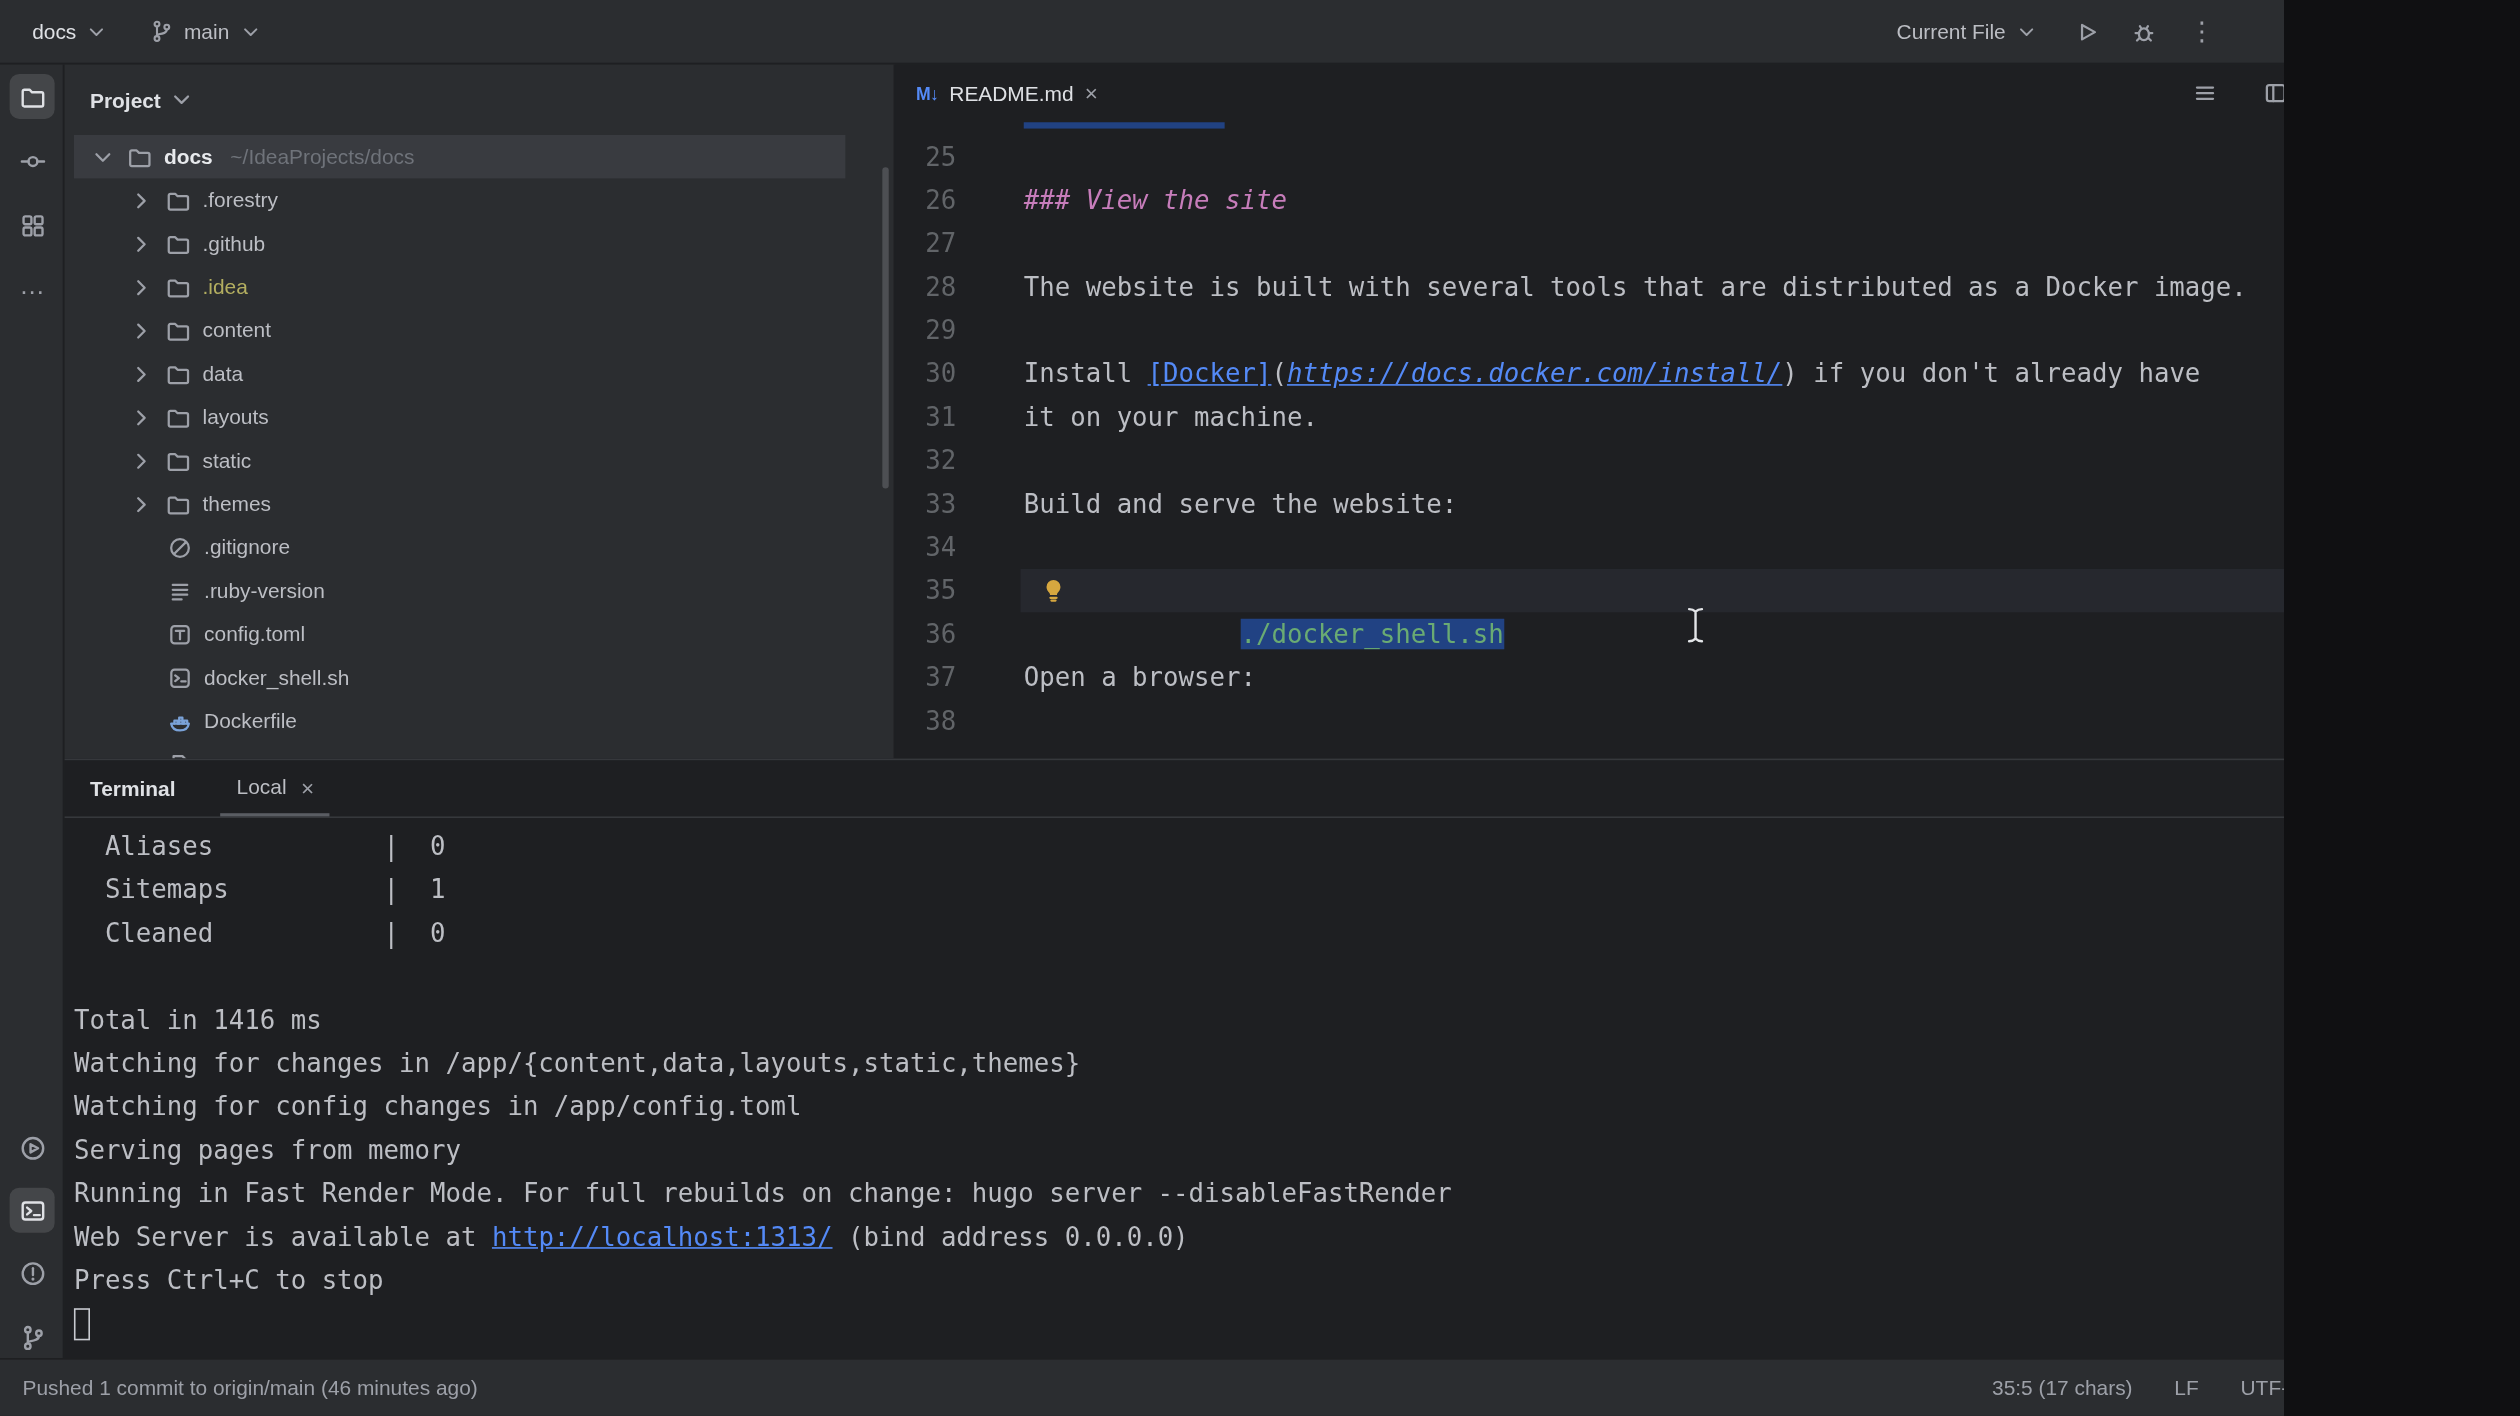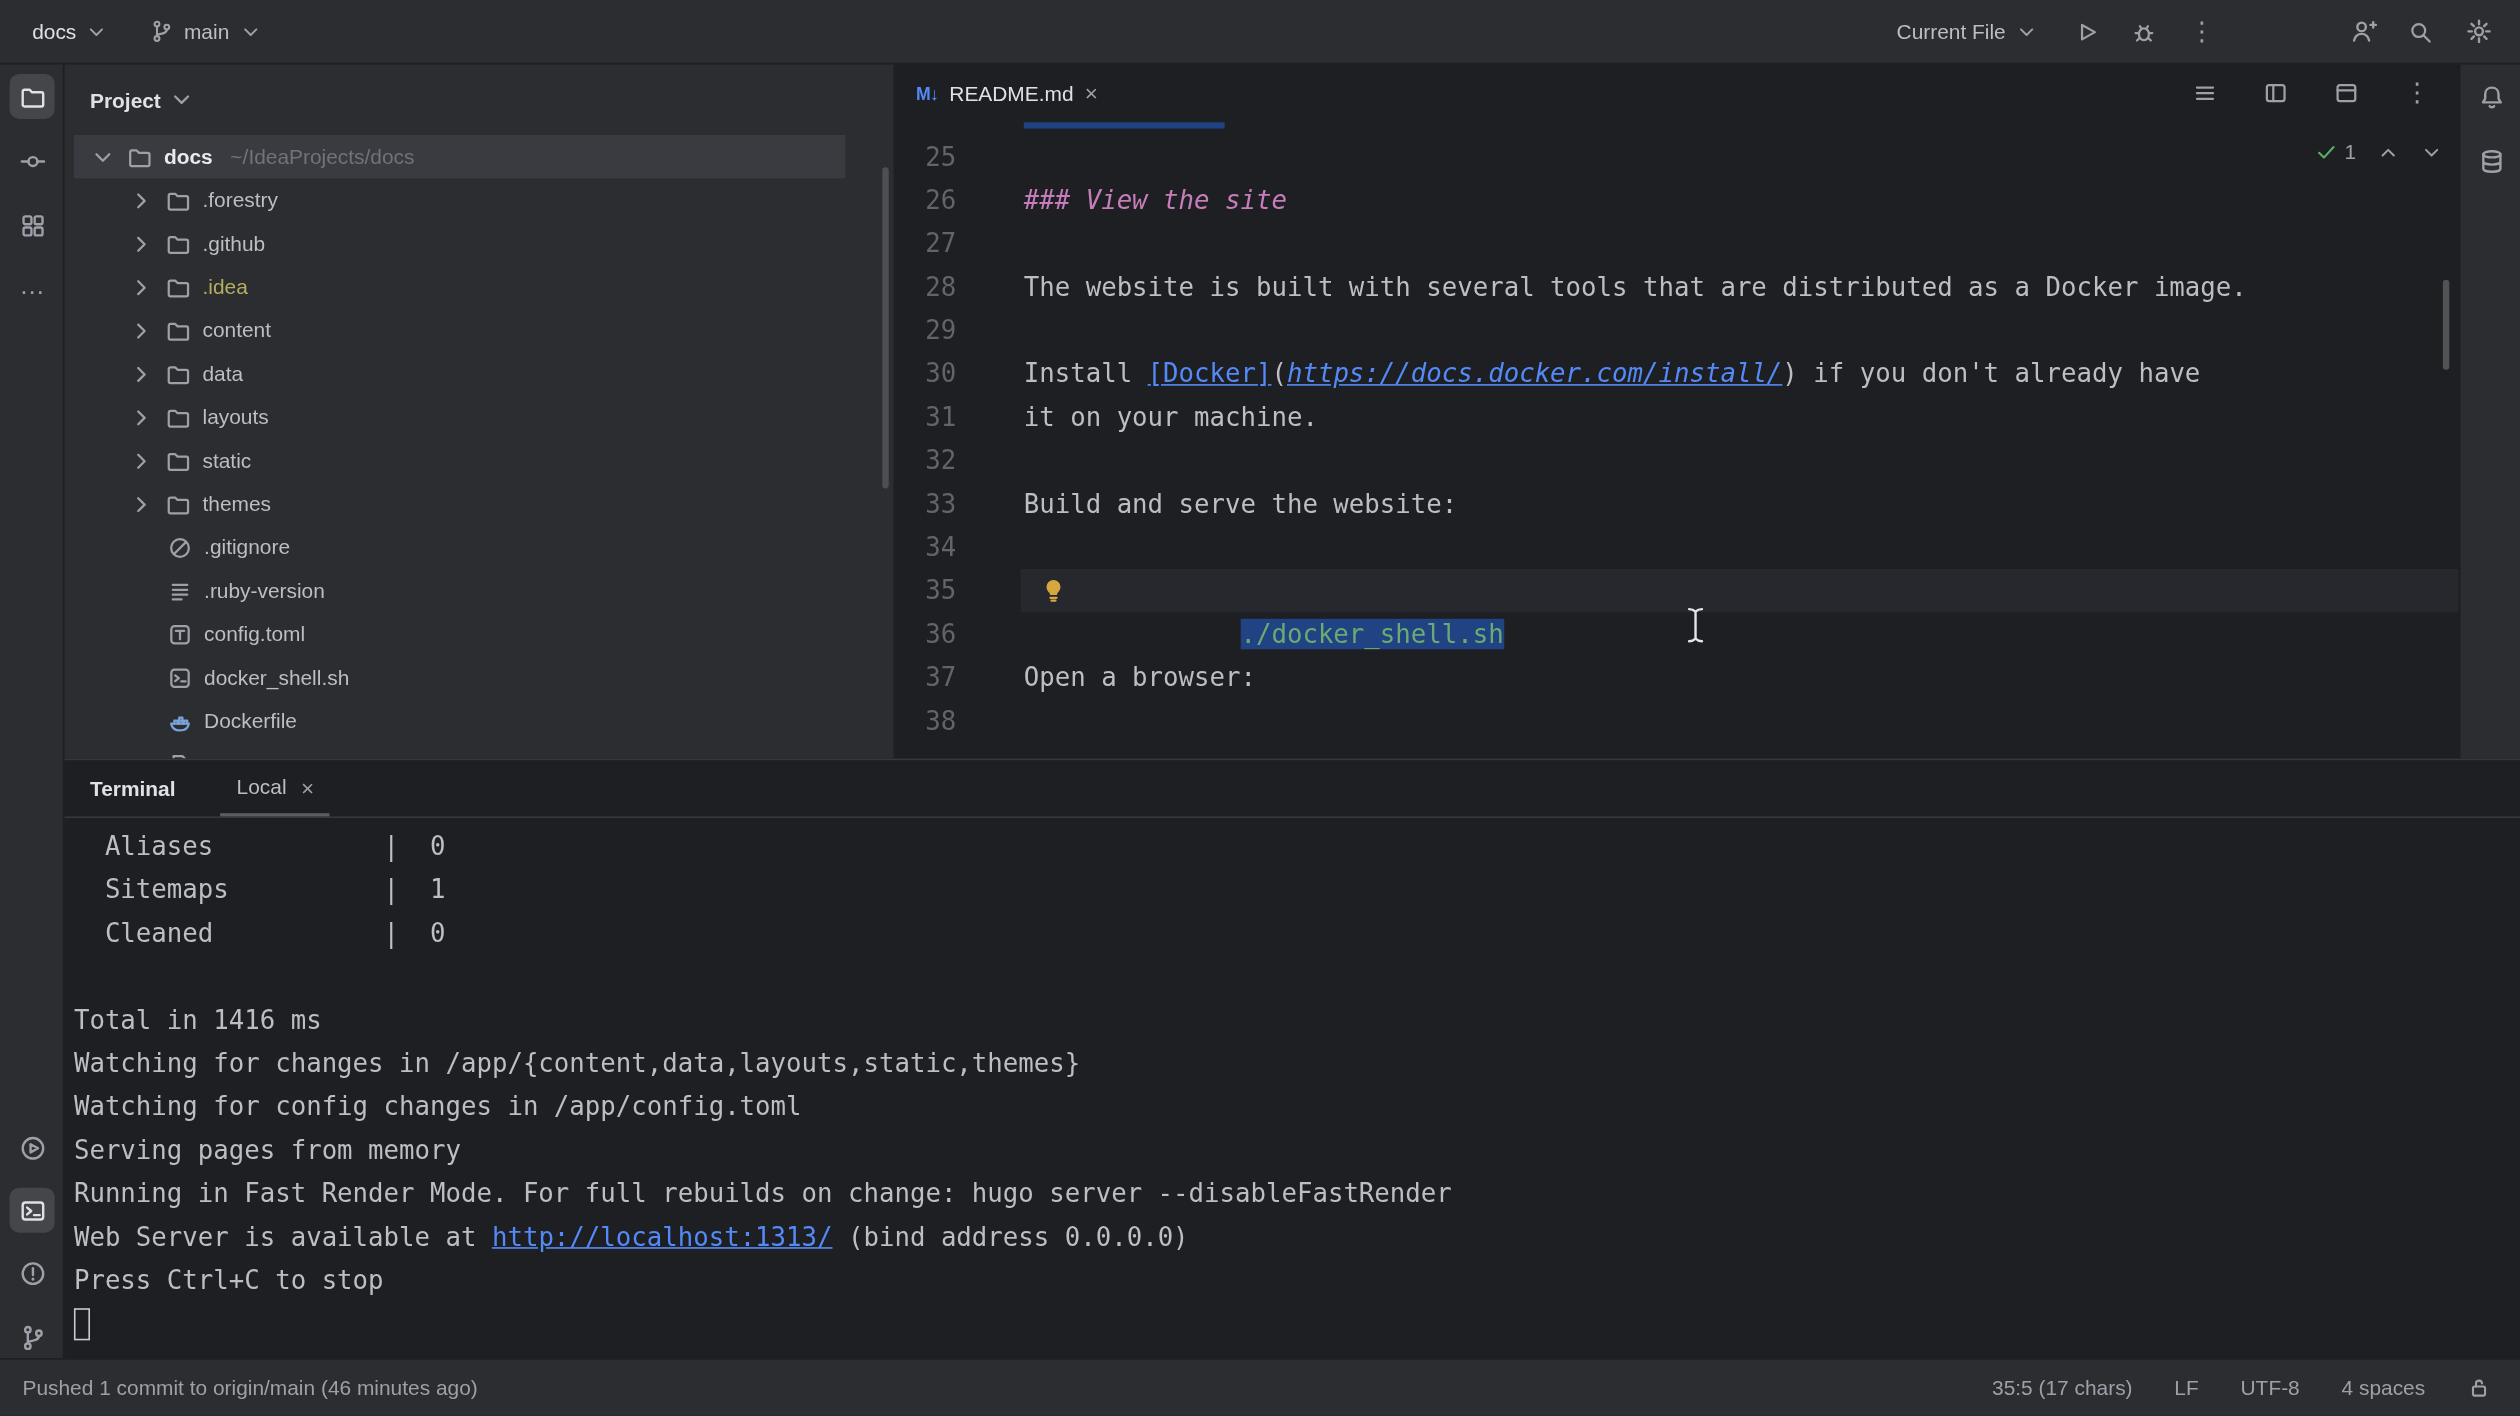--- a/index.html
+++ b/index.html
@@ -1,17 +1,17 @@
 <!DOCTYPE html>
 <html><head>
 <meta charset="utf-8">
 <style>
   * { margin:0; padding:0; box-sizing:border-box; }
   html,body { background:#101012; }
-  .stage { position:relative; width:2520px; height:1416px; overflow:hidden; background:#1e1f22; }
+  .stage { position:relative; width:2284px; height:1416px; overflow:hidden; background:#1e1f22; }
   .app { position:absolute; left:0; top:0; width:1568px; height:881px;
          transform:scale(1.60714); transform-origin:0 0;
          background:#1e1f22; color:#bcbec4;
          font-family:"Liberation Sans", sans-serif; font-size:13px; }
 
   
   .ic { display:block; }
   .ic path,.ic circle,.ic rect,.ic ellipse,.ic line,.ic polyline
       { stroke:currentColor; stroke-width:1.4; fill:none; stroke-linecap:round; stroke-linejoin:round; }
   .ic .fill { fill:currentColor; stroke:none; }

